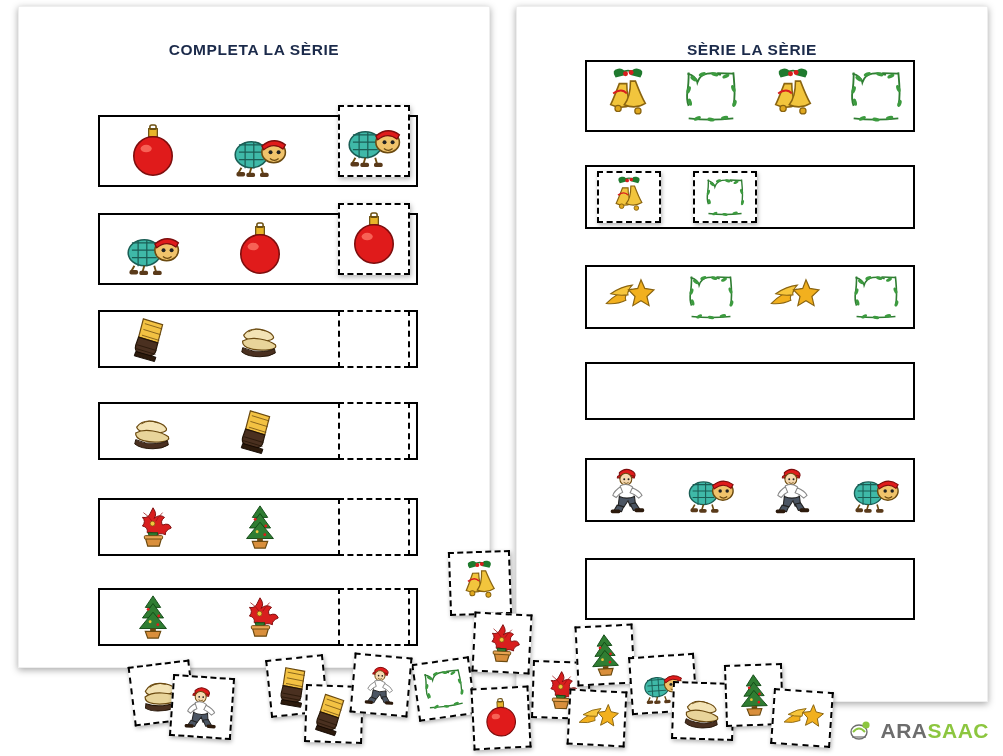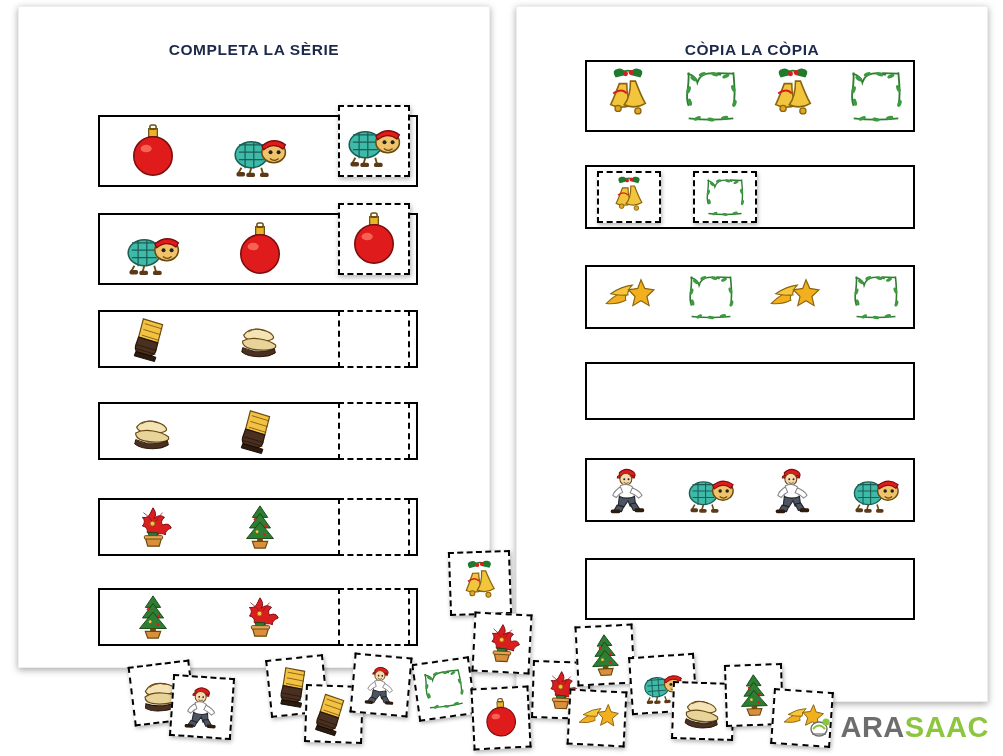--- a/index.html
+++ b/index.html
@@ -60,33 +60,33 @@
     display:flex;align-items:center;justify-content:center;
   }
   .pic{display:block;}
 
   .brand{
     position:absolute;
     right:14px;bottom:12px;
     display:flex;align-items:center;gap:6px;
   }
   .brand-text{
-    font-size:29px;font-weight:bold;color:#6d6d6d;letter-spacing:.5px;
+    font-size:21px;font-weight:bold;color:#6d6d6d;letter-spacing:.5px;
   }
   .brand-text .sa{color:#8cc63f;}
 </style>
 </head>
 <body>
 
 <div class="page" id="page-left">
   <div class="sheet-title">COMPLETA LA SÈRIE</div>
 </div>
 
 <div class="page" id="page-right">
-  <div class="sheet-title">CÒPIA LA CÒPIA</div>
+  <div class="sheet-title">SÈRIE LA SÈRIE</div>
 </div>
 
 <div id="layer-left">
     <div class="strip" style="left: 98px; top: 115px; width: 320px; height: 72px;">
       <div class="cell" style="left: 0px; width: 106.667px;">
         <svg class="pic" width="66" height="62" viewBox="0 0 100 100" preserveAspectRatio="xMidYMid meet">
     <rect x="43" y="14" width="14" height="13" fill="#e8b42a" stroke="#6b4f10" stroke-width="2"></rect>
     <rect x="45" y="8" width="10" height="7" rx="3" fill="none" stroke="#6b4f10" stroke-width="2.5"></rect>
     <circle cx="50" cy="58" r="31" fill="#e01b1b" stroke="#7d0d0d" stroke-width="2.5"></circle>
     <ellipse cx="39" cy="46" rx="9" ry="6" fill="#ff7b6b" opacity=".75"></ellipse>

